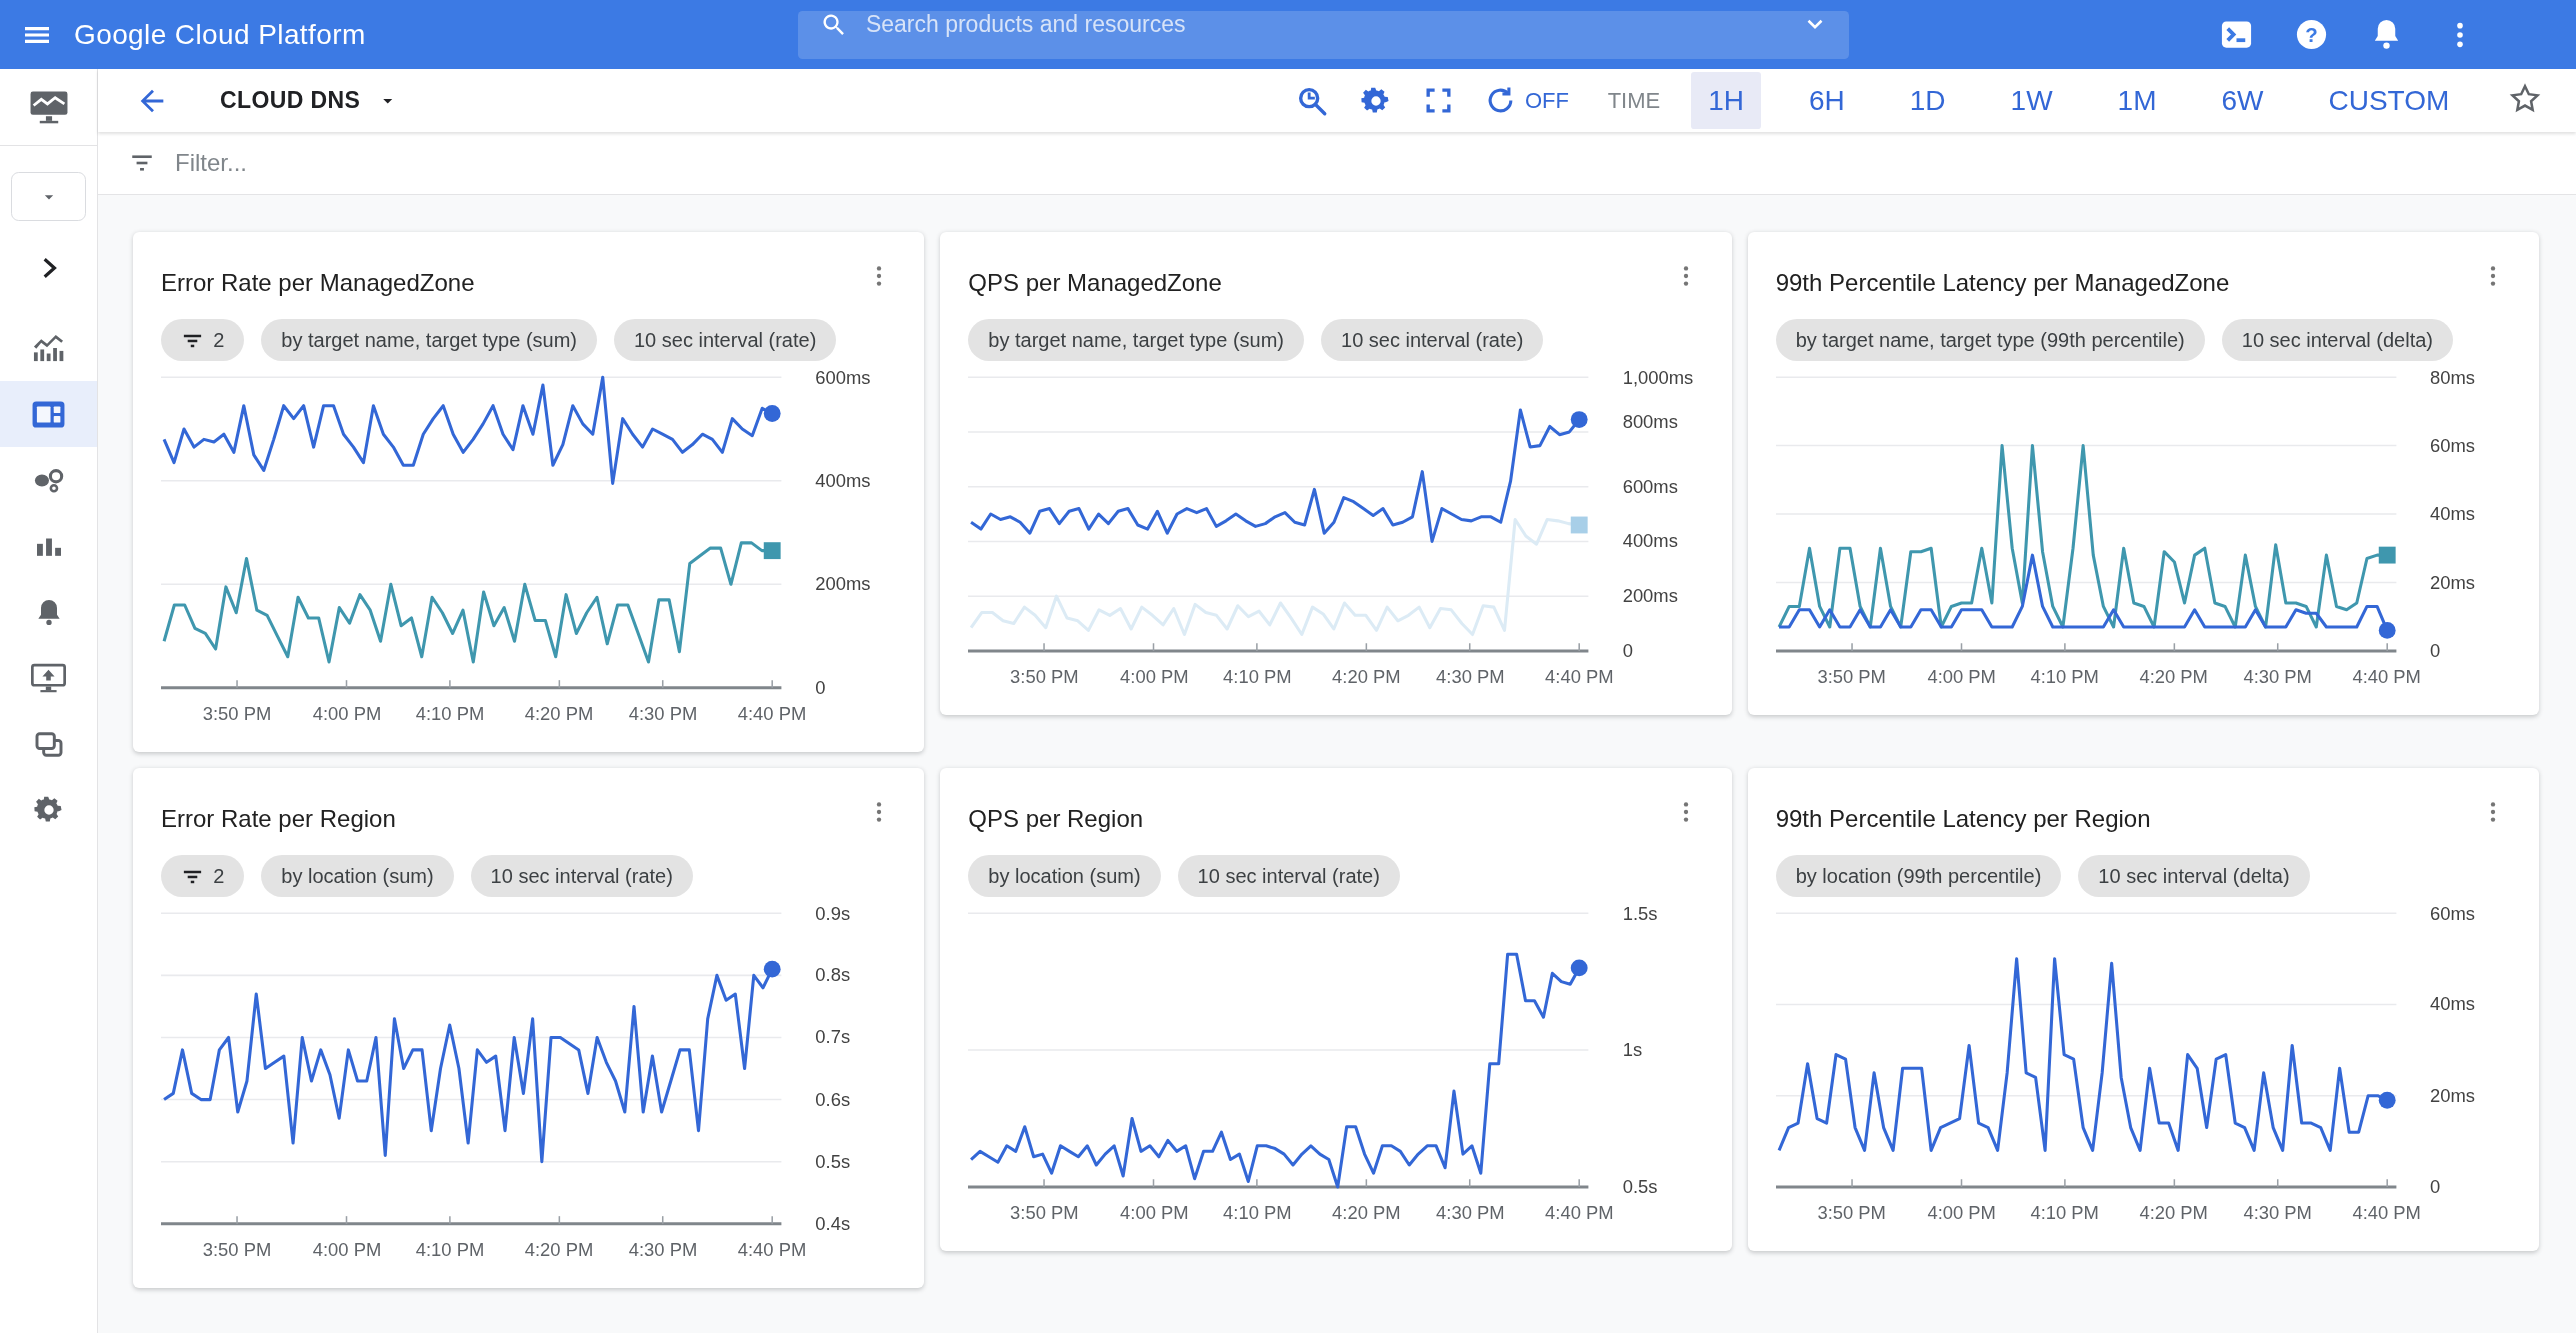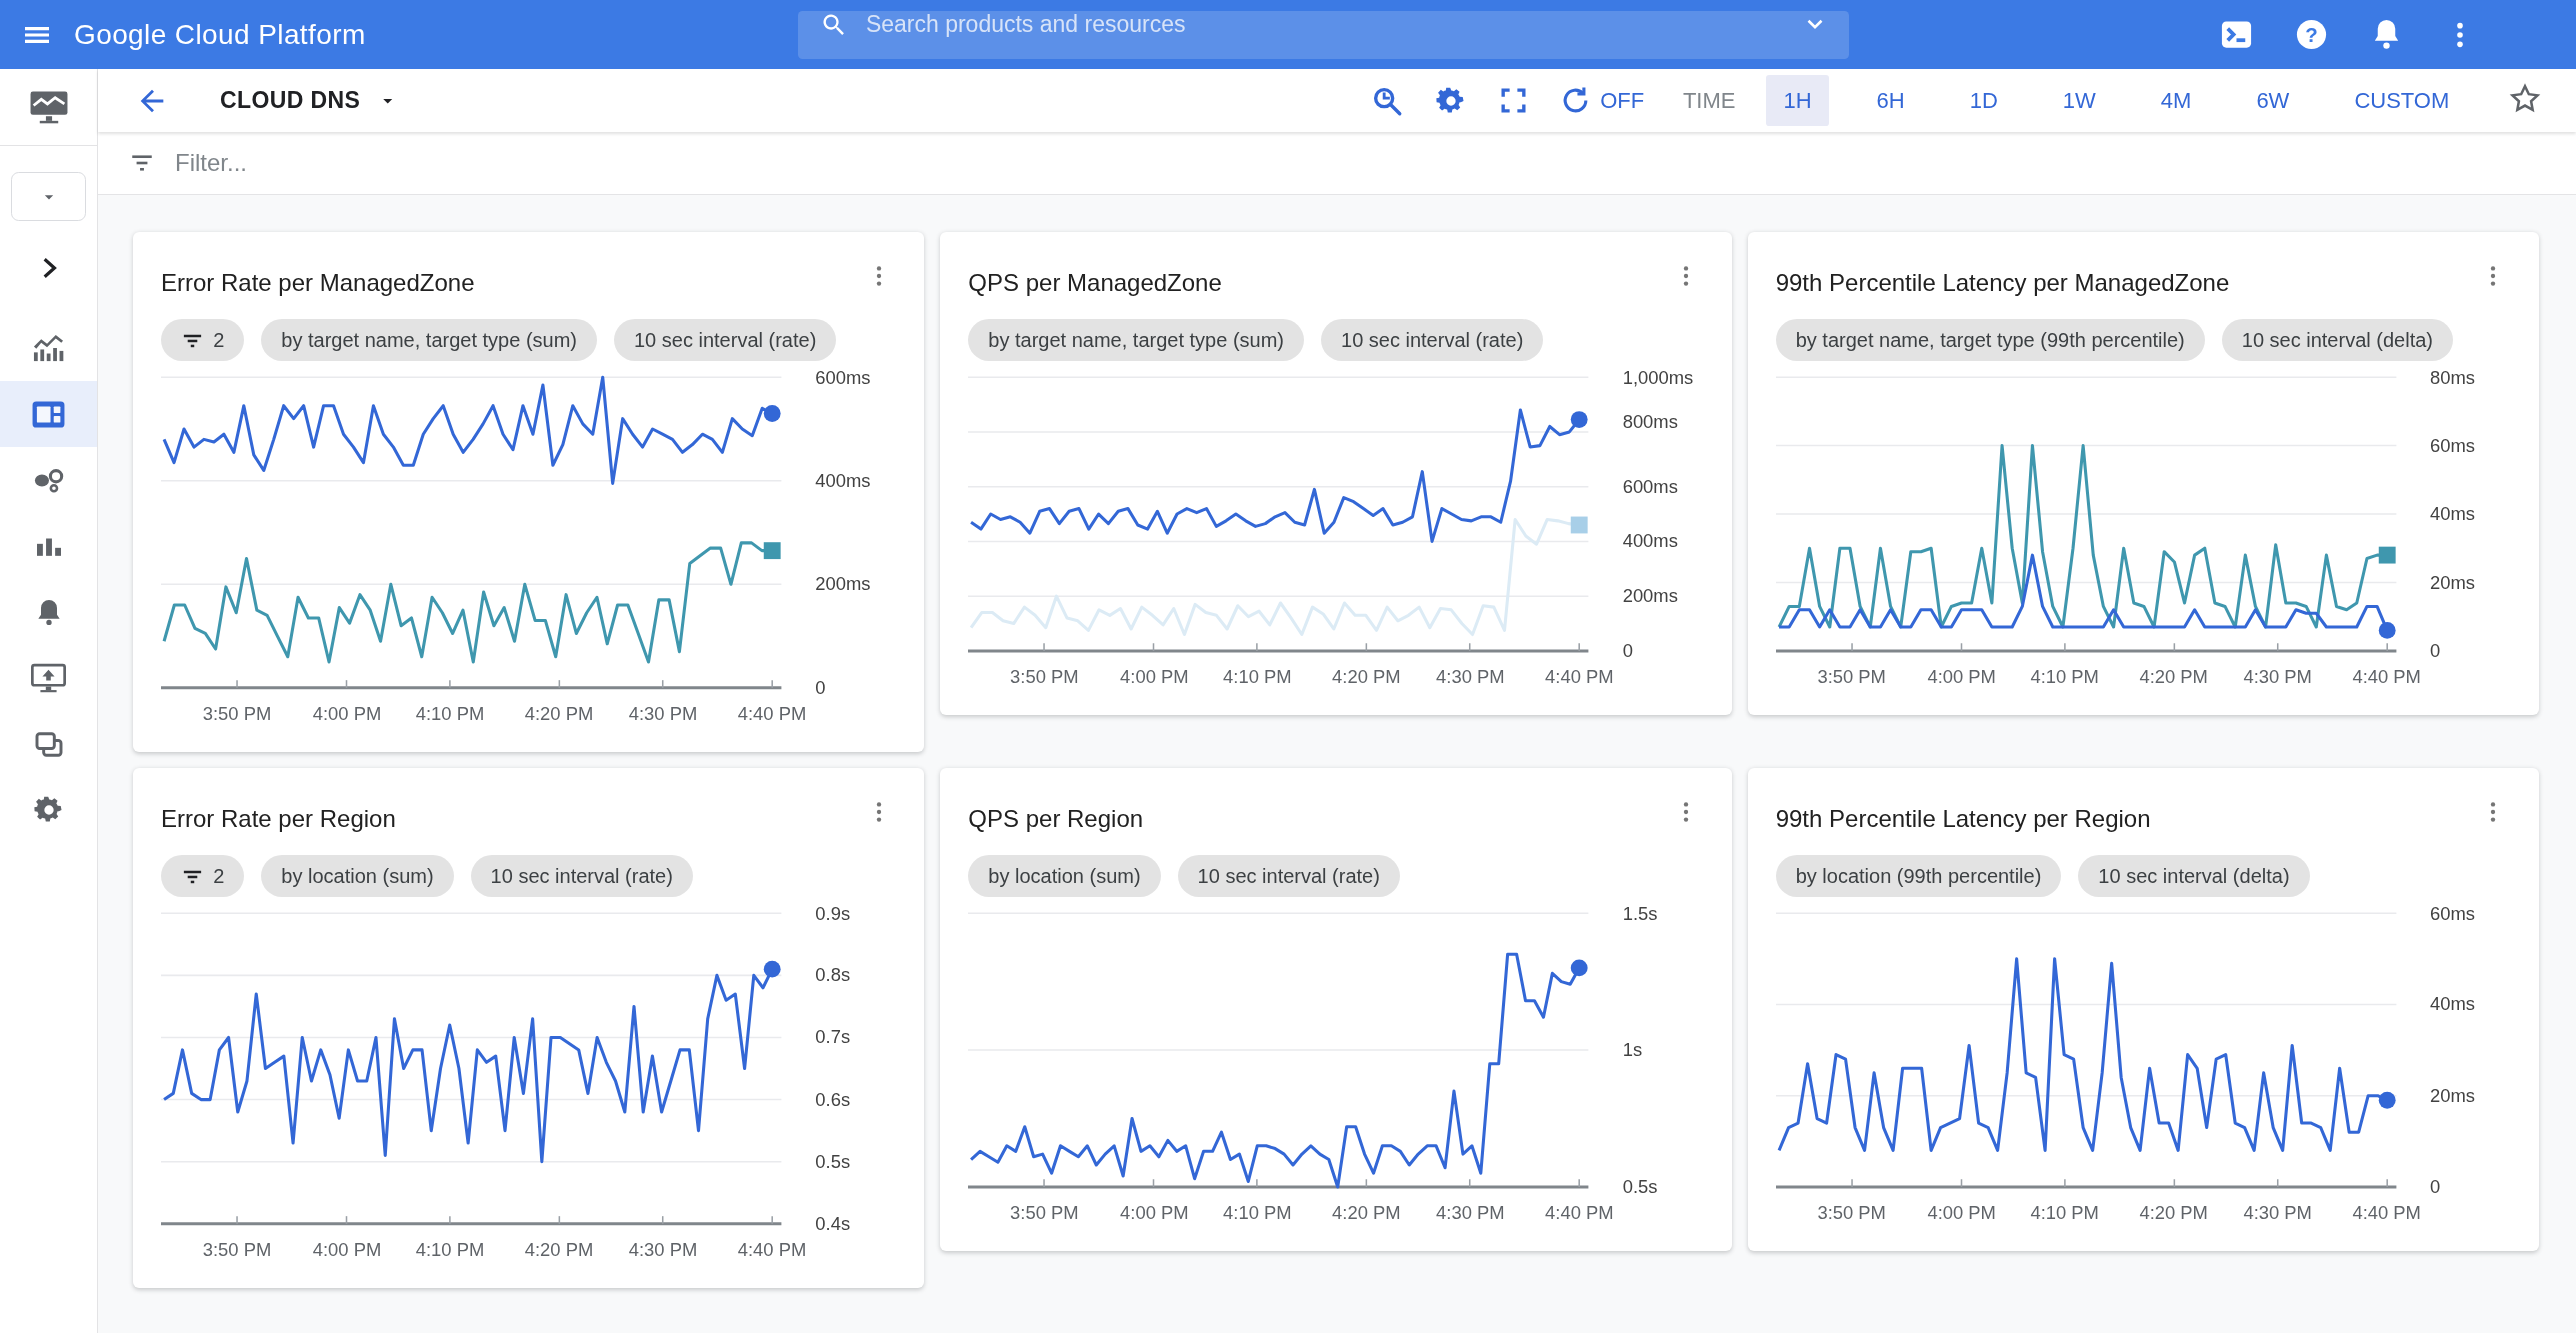--- a/index.html
+++ b/index.html
@@ -38,21 +38,21 @@
   
   .toolbar { height:63px; background:#fff; display:flex; align-items:center;
              padding:0 34px 0 37px; box-shadow:0 1.5px 3.1px rgba(0,0,0,.12); position:relative; z-index:20; }
   .bc-name { font-size:23px; font-weight:700; color:#202124; margin-left:51px; letter-spacing:0.4px; }
   .bc-caret { margin-left:17px; }
   .tb-right { margin-left:auto; display:flex; align-items:center; gap:31px; color:#3367D6; }
   .tb-ico { cursor:pointer; display:flex; align-items:center; }
   .off-group { display:flex; align-items:center; gap:9.2px; cursor:pointer; }
   .off-label { font-size:22px; color:#3367D6; }
   .time-label { font-size:22px; color:#80868B; margin-left:7.7px; }
-  .range-btn { font-size:22px; color:#3367D6; padding:12.3px 17px; border-radius:3.1px;
+  .range-btn { font-size:28px; color:#3367D6; padding:12.3px 17px; border-radius:3.1px;
                cursor:pointer; font-weight:500; }
   .range-btn.sel { background:#E8EAF6; }
   .star { margin-left:10.7px; cursor:pointer; }
 
   
   .filter-row { height:63px; background:#fff; border-bottom:1.5px solid #E4E4E6;
                 display:flex; align-items:center; padding:0 31px; gap:20px; }
   .filter-row input { border:none; outline:none; font-size:24px; color:#1d4ed8; flex:1;
                       font-family:"Liberation Sans",sans-serif; }
   .filter-row input::placeholder { color:#80868B; }
@@ -239,21 +239,21 @@
                 <path d="M20 12a8 8 0 1 1-2.3-5.6"></path>
                 <path d="M18.5 2v5h-5" fill="none"></path>
               </svg>
             <span class="off-label">OFF</span>
           </span>
           <span class="time-label">TIME</span>
           <span class="range-btn sel">1H</span>
           <span class="range-btn">6H</span>
           <span class="range-btn">1D</span>
           <span class="range-btn">1W</span>
-          <span class="range-btn">4M</span>
+          <span class="range-btn">1M</span>
           <span class="range-btn">6W</span>
           <span class="range-btn">CUSTOM</span>
           <span class="star">
             <svg width="34" height="34" viewBox="0 0 24 24" fill="none" stroke="#5F6368" stroke-width="1.8">
                 <path d="M12 3l2.7 5.6 6.1.8-4.5 4.2 1.1 6-5.4-3-5.4 3 1.1-6L3.2 9.4l6.1-.8z"></path>
               </svg>
           </span>
         </div>
       </div>
 

